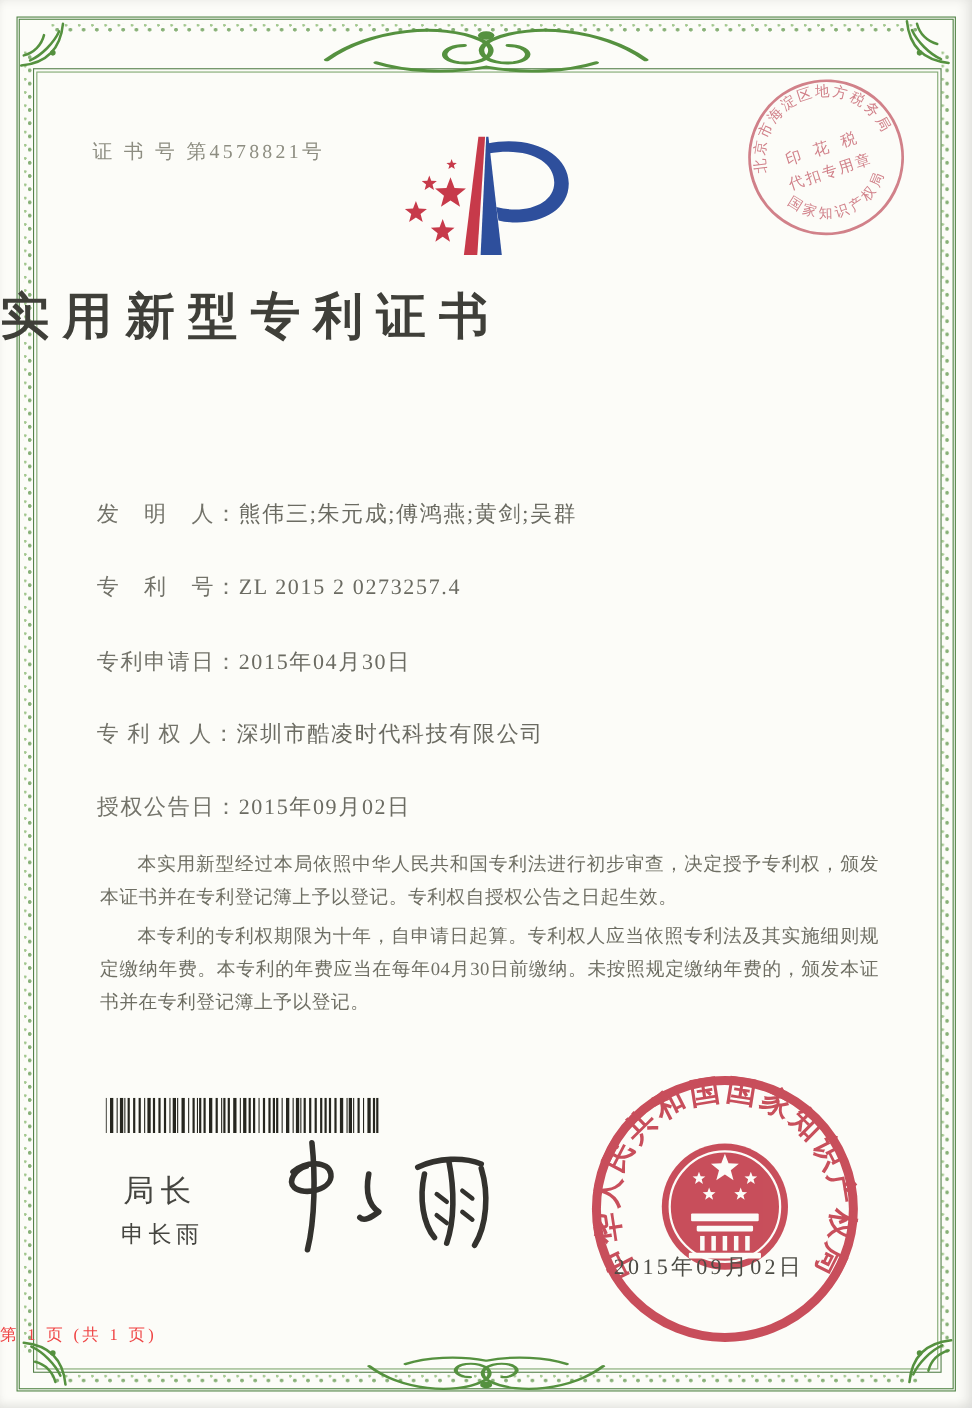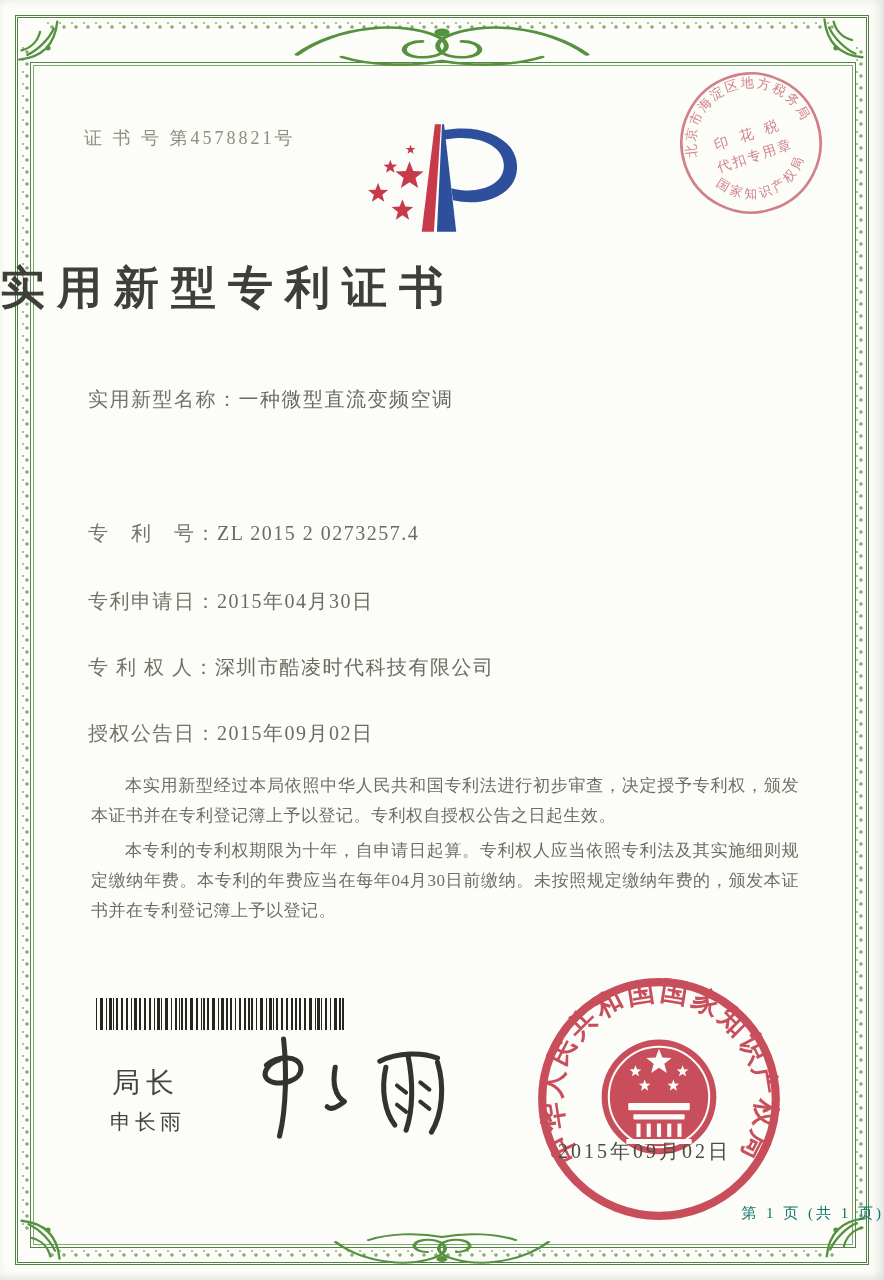--- a/index.html
+++ b/index.html
@@ -38,22 +38,22 @@
   .barcode{position:absolute; left:96px; top:998px; width:250px; height:32px;
     display:flex; overflow:hidden;}
   .barcode span{display:block; height:100%; background:#26261f;}
   .director-title{position:absolute; left:112px; top:1064px; font-size:28px;
     color:#454540; letter-spacing:6px; font-family:"Liberation Sans",sans-serif;}
   .director-name{position:absolute; left:110px; top:1108px; font-size:21px;
     color:#454540; letter-spacing:4px; font-family:"Liberation Sans",sans-serif;}
   .signature{position:absolute; left:238px; top:1026px;}
   .seal-date{position:absolute; left:558px; top:1138px; font-size:20px; color:#4b4b44;
     letter-spacing:3px; z-index:5;}
-  .footer{position:absolute; left:0; right:0; top:1204px; text-align:right;
-    font-size:15px; color:#0f766e; letter-spacing:3px;}
+  .footer{position:absolute; left:0; right:0; top:1204px; text-align:left;
+    font-size:15px; color:#ef4444; letter-spacing:3px;}
   .tax-stamp{position:absolute; left:672px; top:64px; opacity:.85;}
   .office-seal{position:absolute; left:534px; top:974px; opacity:.92;}
   .logo{position:absolute; left:330px; top:104px;}
 </style>
 </head>
 <body>
 
 <div class="page">
 
   <svg width="0" height="0" style="position:absolute">
@@ -130,21 +130,21 @@
       <text fill="#c96b76" style="font-size:12px;letter-spacing:3px;" text-anchor="middle">
         <textPath href="#taxBot" startOffset="50%">国家知识产权局</textPath>
       </text>
       <text x="75" y="71" text-anchor="middle" fill="#c96b76" style="font-size:13.5px;letter-spacing:4px;">印 花 税</text>
       <text x="75" y="92" text-anchor="middle" fill="#c96b76" style="font-size:13px;letter-spacing:2px;">代扣专用章</text>
     </g>
   </svg>
 
   <div class="title">实用新型专利证书</div>
 
-  <div class="field" style="top:386px"><span class="lbl">实用新型名称：</span><span class="val">一种微型直流变频空调</span></div>
+  <div class="field" style="top:454px"><span class="lbl">发　明　人：</span><span class="val">熊伟三;朱元成;傅鸿燕;黄剑;吴群</span></div>
   <div class="field" style="top:520px"><span class="lbl">专　利　号：</span><span class="val">ZL 2015 2 0273257.4</span></div>
   <div class="field" style="top:588px"><span class="lbl">专利申请日：</span><span class="val">2015年04月30日</span></div>
   <div class="field" style="top:654px"><span class="lbl">专 利 权 人：</span><span class="val">深圳市酷凌时代科技有限公司</span></div>
   <div class="field" style="top:720px"><span class="lbl">授权公告日：</span><span class="val">2015年09月02日</span></div>
 
   <div class="paras">
     <p>本实用新型经过本局依照中华人民共和国专利法进行初步审查，决定授予专利权，颁发本证书并在专利登记簿上予以登记。专利权自授权公告之日起生效。</p>
     <p>本专利的专利权期限为十年，自申请日起算。专利权人应当依照专利法及其实施细则规定缴纳年费。本专利的年费应当在每年04月30日前缴纳。未按照规定缴纳年费的，颁发本证书并在专利登记簿上予以登记。</p>
   </div>
 

